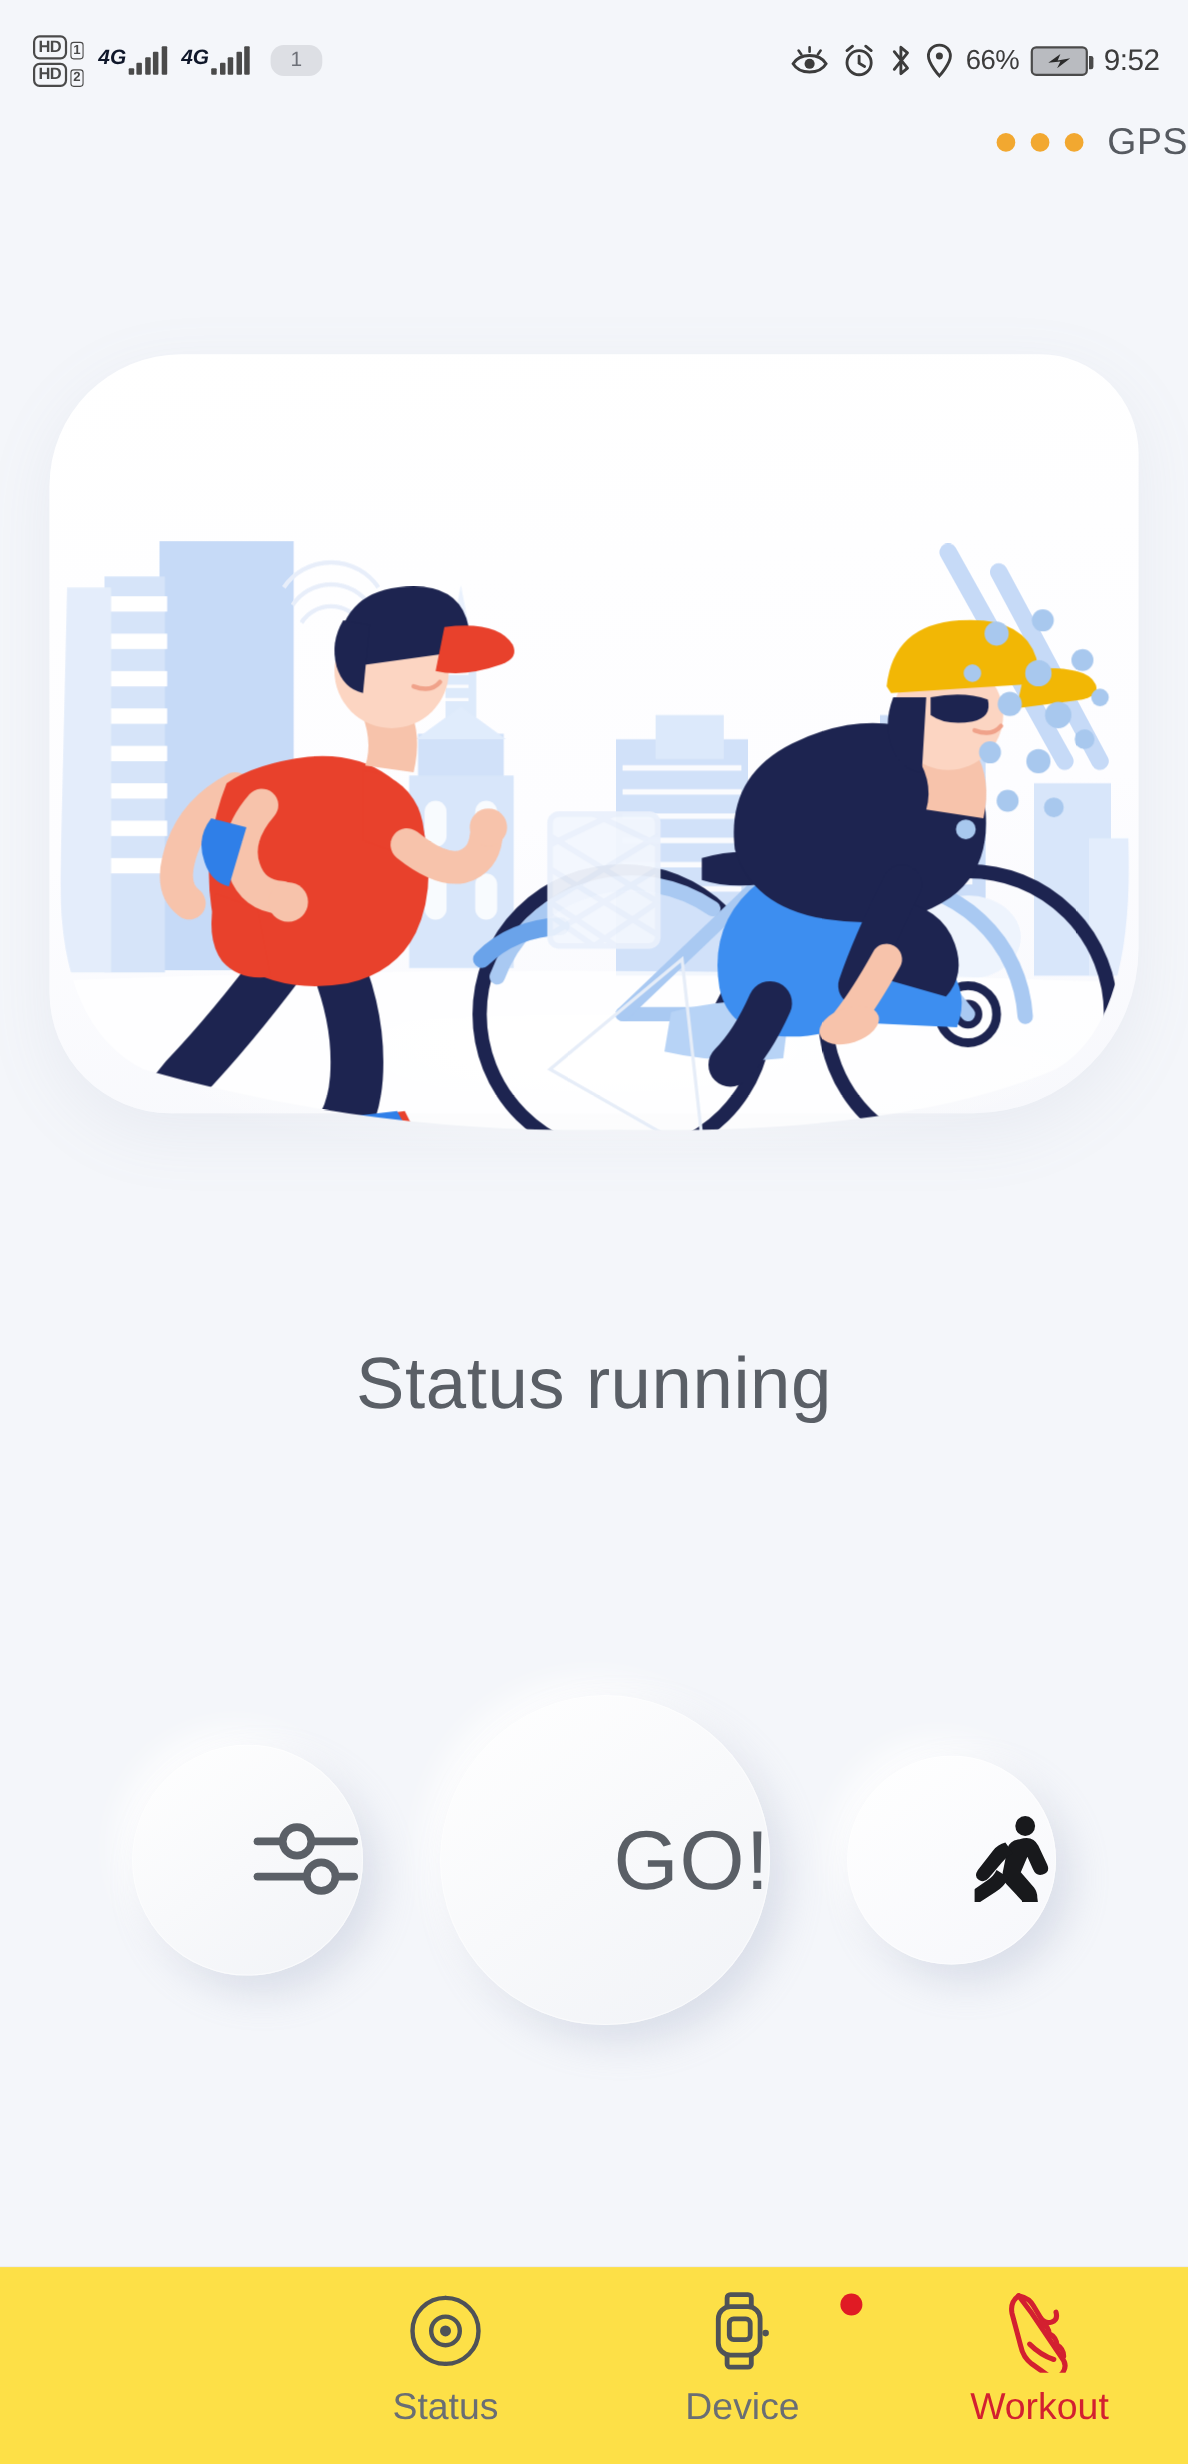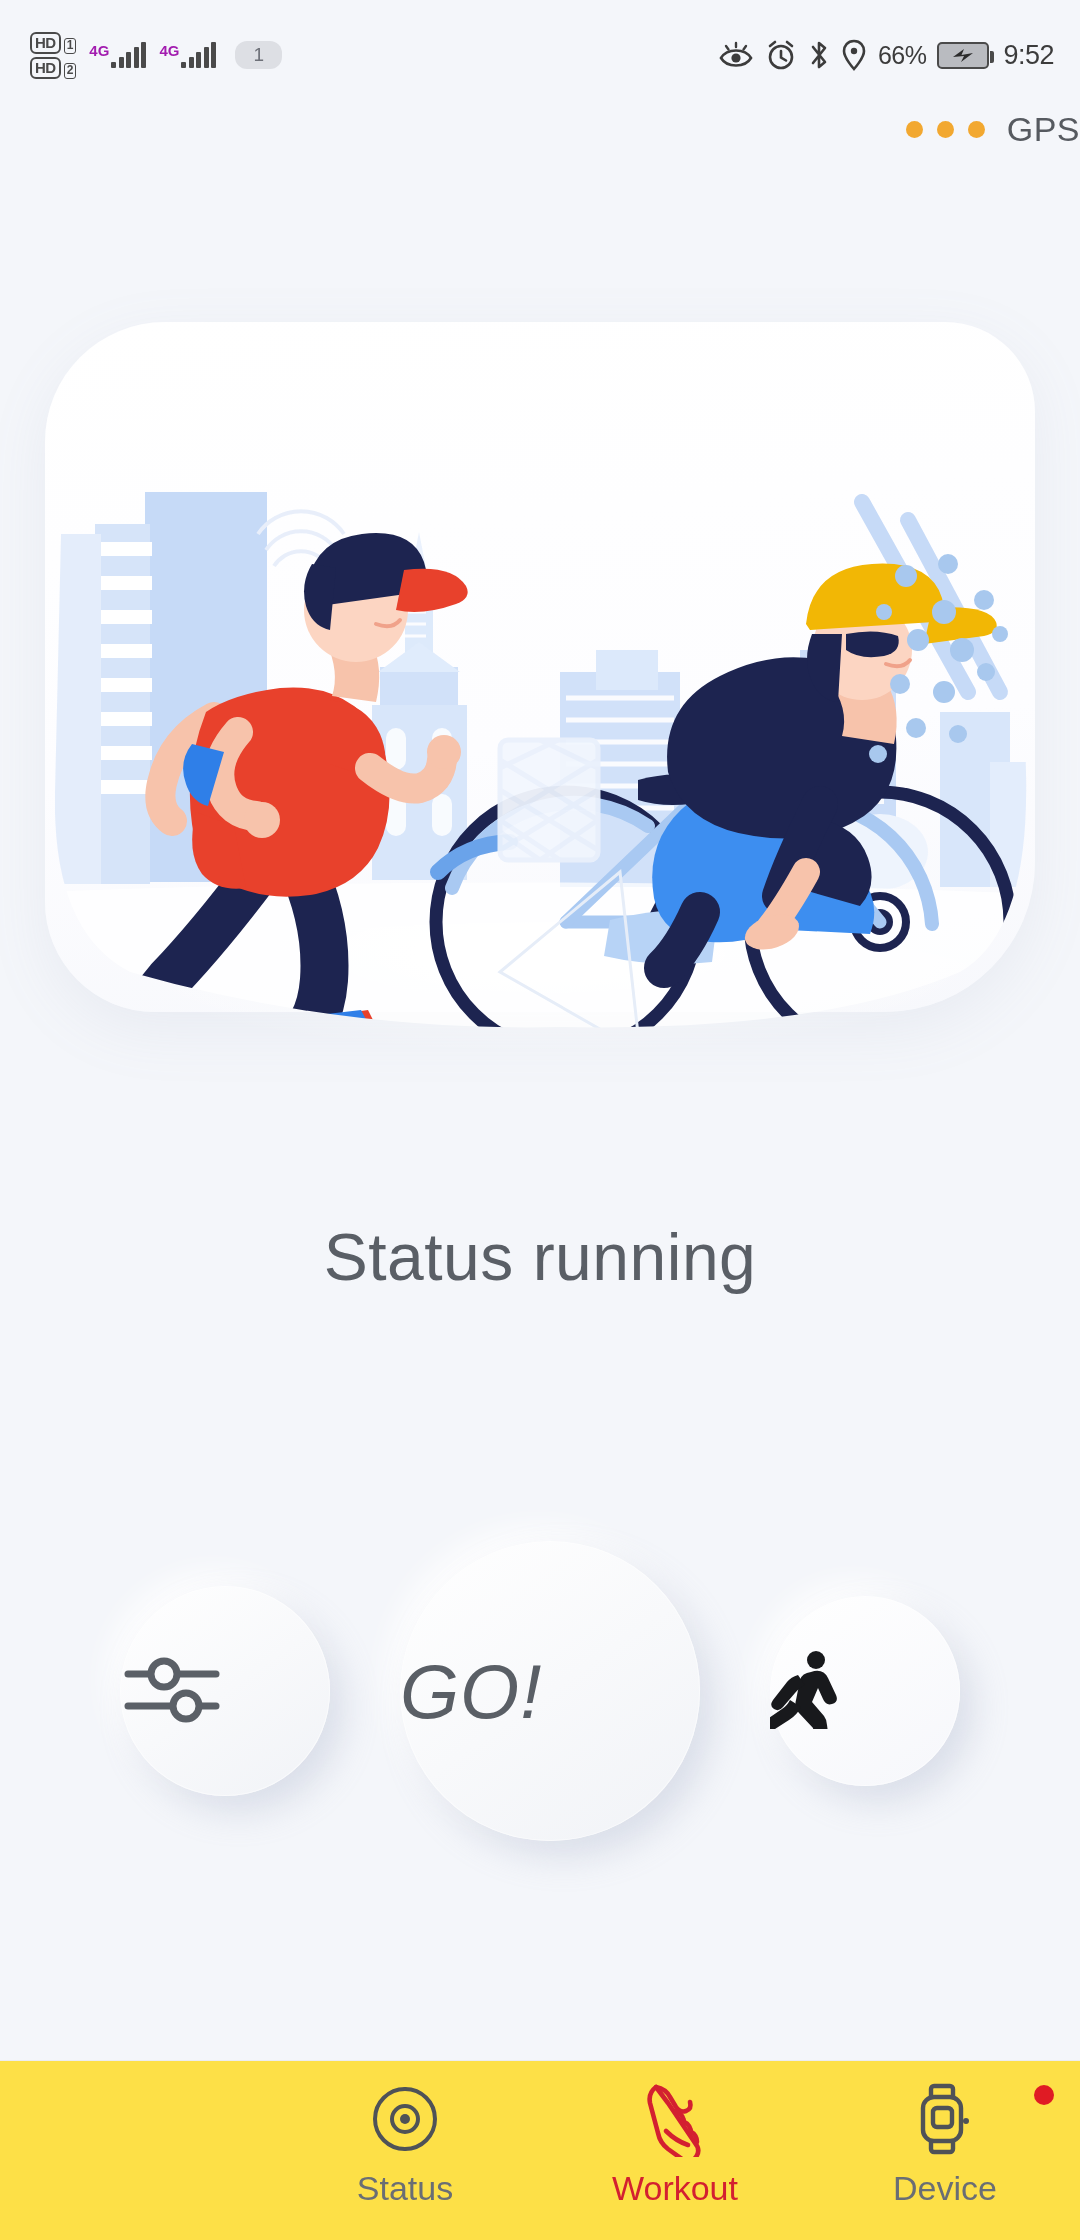--- a/index.html
+++ b/index.html
@@ -28,22 +28,22 @@
   .hd-row { display:flex; align-items:flex-end; gap:3px; }
   .hd-badge {
     border:2.5px solid #4a4a4a; border-radius:6px;
     font-size:15px; font-weight:bold; line-height:1;
     padding:1.5px 3px; color:#4a4a4a; letter-spacing:-0.5px;
   }
   .hd-num { font-size:12px; font-weight:bold; color:#4a4a4a;
             border:1.6px solid #4a4a4a; border-radius:3px;
             padding:0 2px; line-height:1.1; }
   .sig-group { display:flex; align-items:flex-end; gap:2px; margin-left:4px; }
-  .sig-label { font-size:15px; color:#a21caf; font-weight:600;
-               align-self:flex-start; margin-bottom:-2px;}
+  .sig-label { font-size:19px; color:#0f172a; font-weight:600;
+               align-self:flex-start; margin-bottom:-2px;font-style:italic;}
   .bars { display:flex; align-items:flex-end; gap:2.5px; height:26px; }
   .bars i { display:block; width:5px; background:#4a4a4a; border-radius:1px; }
   .bars i:nth-child(1){ height:6px; }
   .bars i:nth-child(2){ height:11px; }
   .bars i:nth-child(3){ height:16px; }
   .bars i:nth-child(4){ height:21px; }
   .bars i:nth-child(5){ height:26px; }
   .sim-pill {
     background:#dddfe4; color:#6d7078; border-radius:12px;
     font-size:19px; padding:3px 18px; margin-left:10px; line-height:1.2;
@@ -98,25 +98,24 @@
   
   .actions {
     flex:1 1 auto;
     display:flex; align-items:center; justify-content:center;
     gap:0; padding:0 60px 40px;
     position:relative;
   }
   .btn-neu {
     border-radius:50%;
     background:linear-gradient(145deg,#ffffff,#f1f3f7);
-    display:flex; align-items:center; justify-content:flex-start;
+    display:flex; align-items:center; justify-content:flex-end;
     box-shadow: 14px 16px 34px rgba(160,170,195,0.30),
                -12px -12px 30px rgba(255,255,255,0.95),
                 inset 0 0 0 1px rgba(255,255,255,0.5);
-    font-style: italic;
   }
   .btn-settings { width:210px; height:210px; margin-right:70px; }
   .btn-go { width:300px; height:300px; }
   .btn-go span { font-size:76px; color:#5a5f66; letter-spacing:1px; }
   .btn-mode { width:190px; height:190px; margin-left:70px;
               background:linear-gradient(145deg,#ffffff,#f6f7fb); }
 
   
   .bottomnav {
     flex:0 0 180px;
@@ -478,45 +477,45 @@
             <path d="M36 6 a30 30 0 0 1 0 60"></path>
             <path d="M36 6 a30 30 0 0 0 0 60"></path>
             <circle cx="36" cy="36" r="13"></circle>
             <circle cx="36" cy="36" r="5" fill="#4f5257" stroke="none"></circle>
           </g>
         </svg>
       </span>
       <span class="nav-label">Status</span>
     </div>
 
-    <div class="nav-item active">
-      <span class="nav-ico">
-        <svg width="78" height="76" viewBox="0 0 78 76">
-          <g fill="none" stroke="#d32030" stroke-width="4.6" stroke-linejoin="round" stroke-linecap="round">
-            <path d="M20 6 q-8 6 -6 16 l8 30 q2 10 10 16 l14 10 q8 6 14 -2 q5 -7 -1 -14 L32 22 q-6 -8 -12 -16 z"></path>
-            <path d="M20 6 q10 2 14 10 l6 10 q4 6 10 4 q6 -2 4 -9"></path>
-            <path d="M40 30 q8 4 8 12 M47 40 q8 4 8 12 M54 50 q7 4 7 11"></path>
-            <path d="M30 50 q10 10 22 14"></path>
-          </g>
-        </svg>
-      </span>
-      <span class="nav-label">Workout</span>
-    </div>
-
     <div class="nav-item">
       <span class="nav-ico">
         <svg width="68" height="76" viewBox="0 0 68 76">
           <g fill="none" stroke="#4f5257" stroke-width="4.4" stroke-linecap="round" stroke-linejoin="round">
             <path d="M20 16 v-8 a3 3 0 0 1 3 -3 h16 a3 3 0 0 1 3 3 v8"></path>
             <path d="M20 60 v8 a3 3 0 0 0 3 3 h16 a3 3 0 0 0 3 -3 v-8"></path>
             <rect x="12" y="16" width="38" height="44" rx="11"></rect>
             <rect x="22" y="27" width="19" height="19" rx="4"></rect>
             <circle cx="55" cy="40" r="3" fill="#4f5257" stroke="none"></circle>
           </g>
         </svg>
       </span>
       <span class="badge-dot"></span>
       <span class="nav-label">Device</span>
     </div>
 
+    <div class="nav-item active">
+      <span class="nav-ico">
+        <svg width="78" height="76" viewBox="0 0 78 76">
+          <g fill="none" stroke="#d32030" stroke-width="4.6" stroke-linejoin="round" stroke-linecap="round">
+            <path d="M20 6 q-8 6 -6 16 l8 30 q2 10 10 16 l14 10 q8 6 14 -2 q5 -7 -1 -14 L32 22 q-6 -8 -12 -16 z"></path>
+            <path d="M20 6 q10 2 14 10 l6 10 q4 6 10 4 q6 -2 4 -9"></path>
+            <path d="M40 30 q8 4 8 12 M47 40 q8 4 8 12 M54 50 q7 4 7 11"></path>
+            <path d="M30 50 q10 10 22 14"></path>
+          </g>
+        </svg>
+      </span>
+      <span class="nav-label">Workout</span>
+    </div>
+
   </div>
 
 </div>
 
 </body></html>

